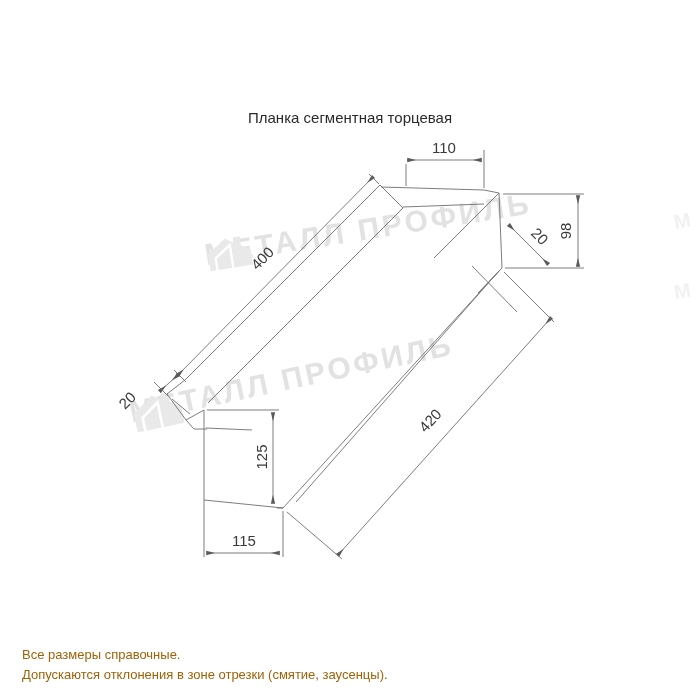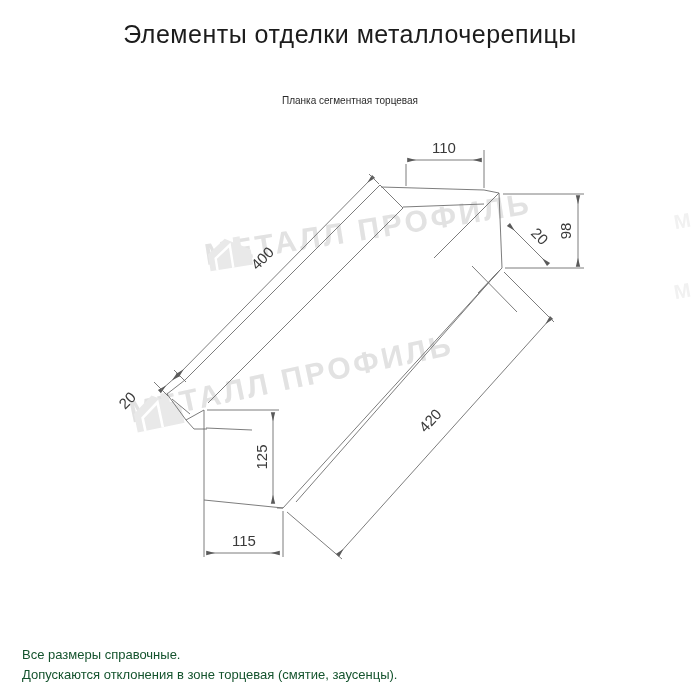--- a/index.html
+++ b/index.html
@@ -6,27 +6,27 @@
   #page{
     position:relative;width:700px;height:700px;background:#ffffff;overflow:hidden;
     font-family:"Liberation Sans", sans-serif;
   }
   .title{
     position:absolute;left:0;top:20px;width:700px;text-align:center;
     font-size:25px;font-weight:400;color:#1c1c1c;letter-spacing:0.5px;
   }
   .subtitle{
     position:absolute;left:0;width:700px;text-align:center;
-    font-size:10px;color:#2a2a2a;
+    font-size:15px;color:#2a2a2a;margin-top:14px;
   }
   .subtitle.l1{top:95px;}
   .subtitle.l2{top:114px;}
   .footer{
     position:absolute;left:22px;top:645px;
-    font-size:13px;color:#14532d;line-height:20px;
+    font-size:13px;color:#a16207;line-height:20px;
   }
   svg{position:absolute;left:0;top:0;}
   .ln{stroke:#6e6e6e;stroke-width:0.9;fill:none;}
   .dimtxt{
     font-family:"Liberation Sans", sans-serif;
     font-size:15px;fill:#3a3a3a;
   }
   .wm{
     position:absolute;display:flex;align-items:center;gap:8px;
     transform-origin:left center;pointer-events:none;white-space:nowrap;
@@ -39,21 +39,20 @@
   .edge-frag{
     position:absolute;font-size:20px;font-weight:bold;color:#f1f1f1;
     transform:rotate(-10deg);
   }
 </style>
 </head>
 <body>
 
 <div id="page">
 
-  <div class="title">Элементы отделки металлочерепицы</div>
   <div class="subtitle l1">Планка сегментная торцевая</div>
 
   <div class="wm wm1">
     <svg width="50" height="36" viewBox="0 0 50 36">
       <path d="M3,34 L3,17 L22,4 L30,9 L30,4 L37,4 L37,13 L46,19 L46,34 Z" fill="#e9e9e9"></path>
       <path d="M10,34 L10,22 L26,11 L26,34" fill="none" stroke="#ffffff" stroke-width="2.4"></path>
     </svg>
     <span class="wmtxt">МЕТАЛЛ ПРОФИЛЬ</span>
   </div>
 
@@ -154,16 +153,16 @@
     <g>
       <path class="ln" d="M207,553 L279,553" marker-start="url(#arr)" marker-end="url(#arr)"></path>
       <path class="ln" d="M204,500 L204,557"></path>
       <path class="ln" d="M283,511 L283,557"></path>
       <text class="dimtxt" x="244" y="546" text-anchor="middle">115</text>
     </g>
   </svg>
 
   <div class="footer">
     <div>Все размеры справочные.</div>
-    <div>Допускаются отклонения в зоне торцевая (смятие, заусенцы).</div>
+    <div>Допускаются отклонения в зоне отрезки (смятие, заусенцы).</div>
   </div>
 
 </div>
 
 </body></html>

